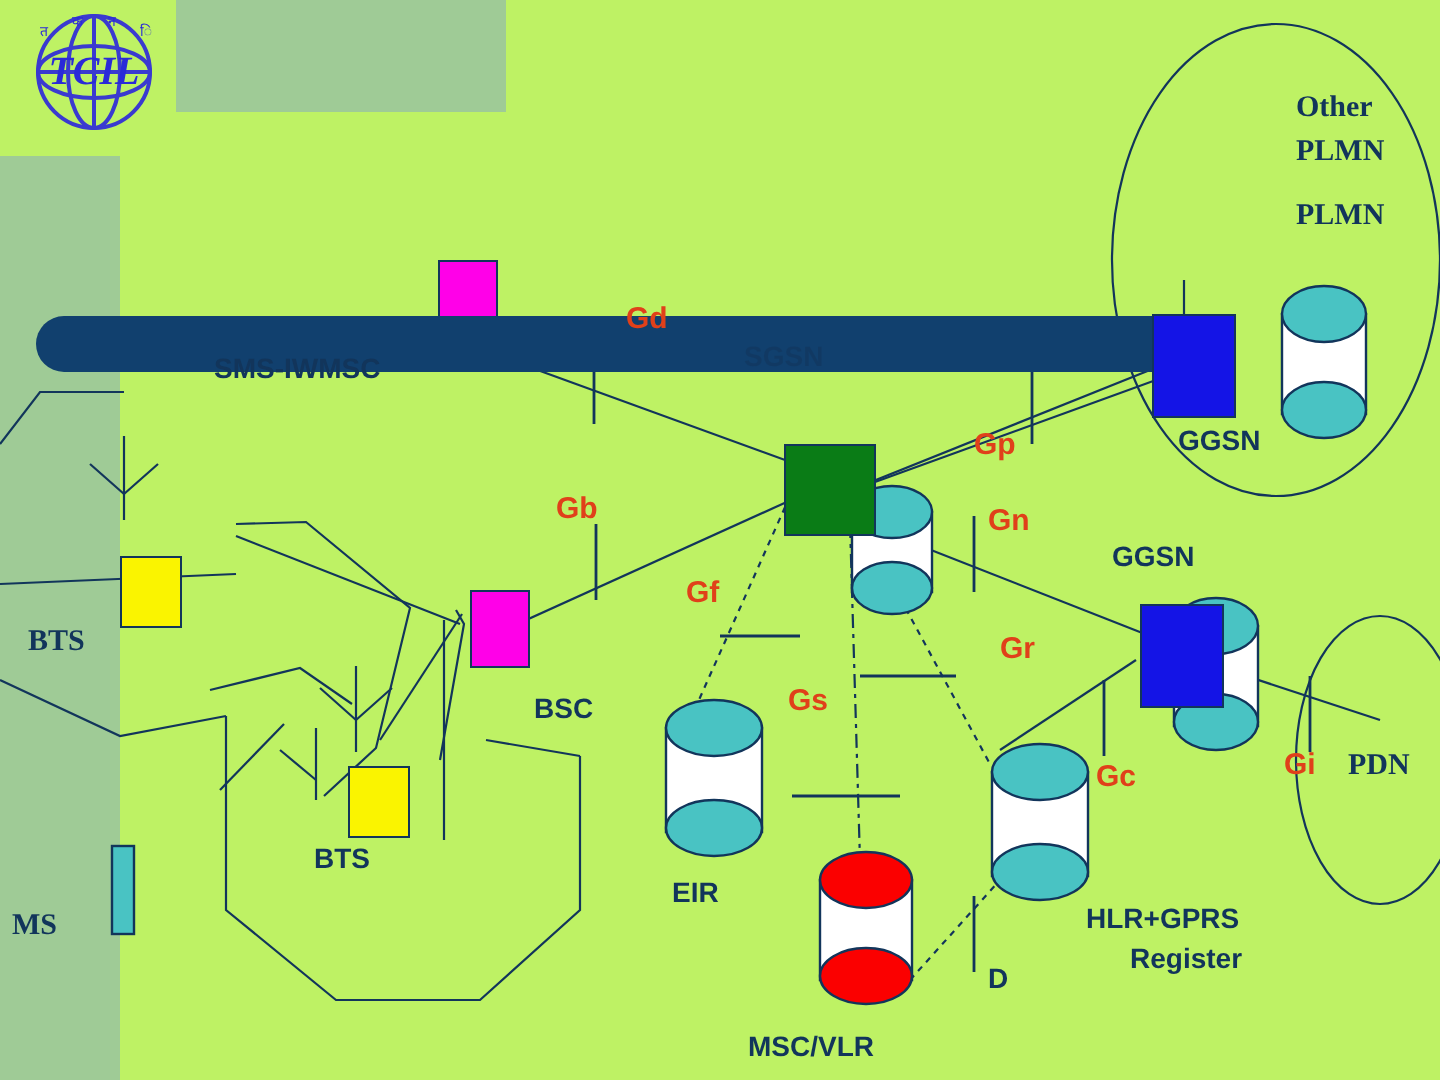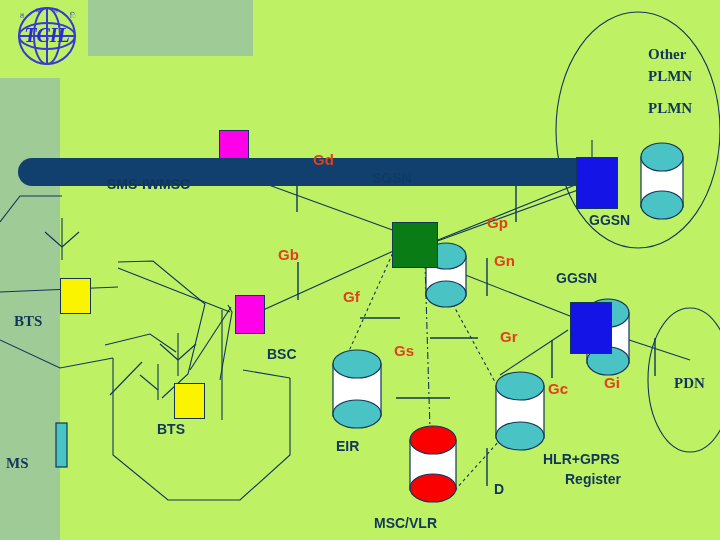--- a/index.html
+++ b/index.html
@@ -207,19 +207,19 @@
   <div class="abs lbl-sans" style="left:543px;top:451px;font-size:14px;">HLR+GPRS</div>
   <div class="abs lbl-sans" style="left:565px;top:471px;font-size:14px;">Register</div>
 
   <div class="abs lbl-serif" style="left:674px;top:375px;font-size:15px;">PDN</div>
 
   <div class="abs iface" style="left:313px;top:151px;">Gd</div>
   <div class="abs iface" style="left:487px;top:173px;margin-top:41px;">Gp</div>
   <div class="abs iface" style="left:278px;top:246px;">Gb</div>
   <div class="abs iface" style="left:494px;top:252px;">Gn</div>
   <div class="abs iface" style="left:343px;top:288px;">Gf</div>
-  <div class="abs iface" style="left:500px;top:328px;">Gr</div>
+  <div class="abs iface" style="left:500px;top:316px;">Gr</div>
   <div class="abs iface" style="left:394px;top:342px;text-align:right;">Gs</div>
   <div class="abs iface" style="left:548px;top:380px;">Gc</div>
-  <div class="abs iface" style="left:604px;top:374px;text-align:center;">Gi</div>
+  <div class="abs iface" style="left:642px;top:374px;text-align:center;">Gi</div>
   <div class="abs lbl-sans" style="left:494px;top:481px;font-size:14px;">D</div>
 
 </div>
 
 </body></html>

